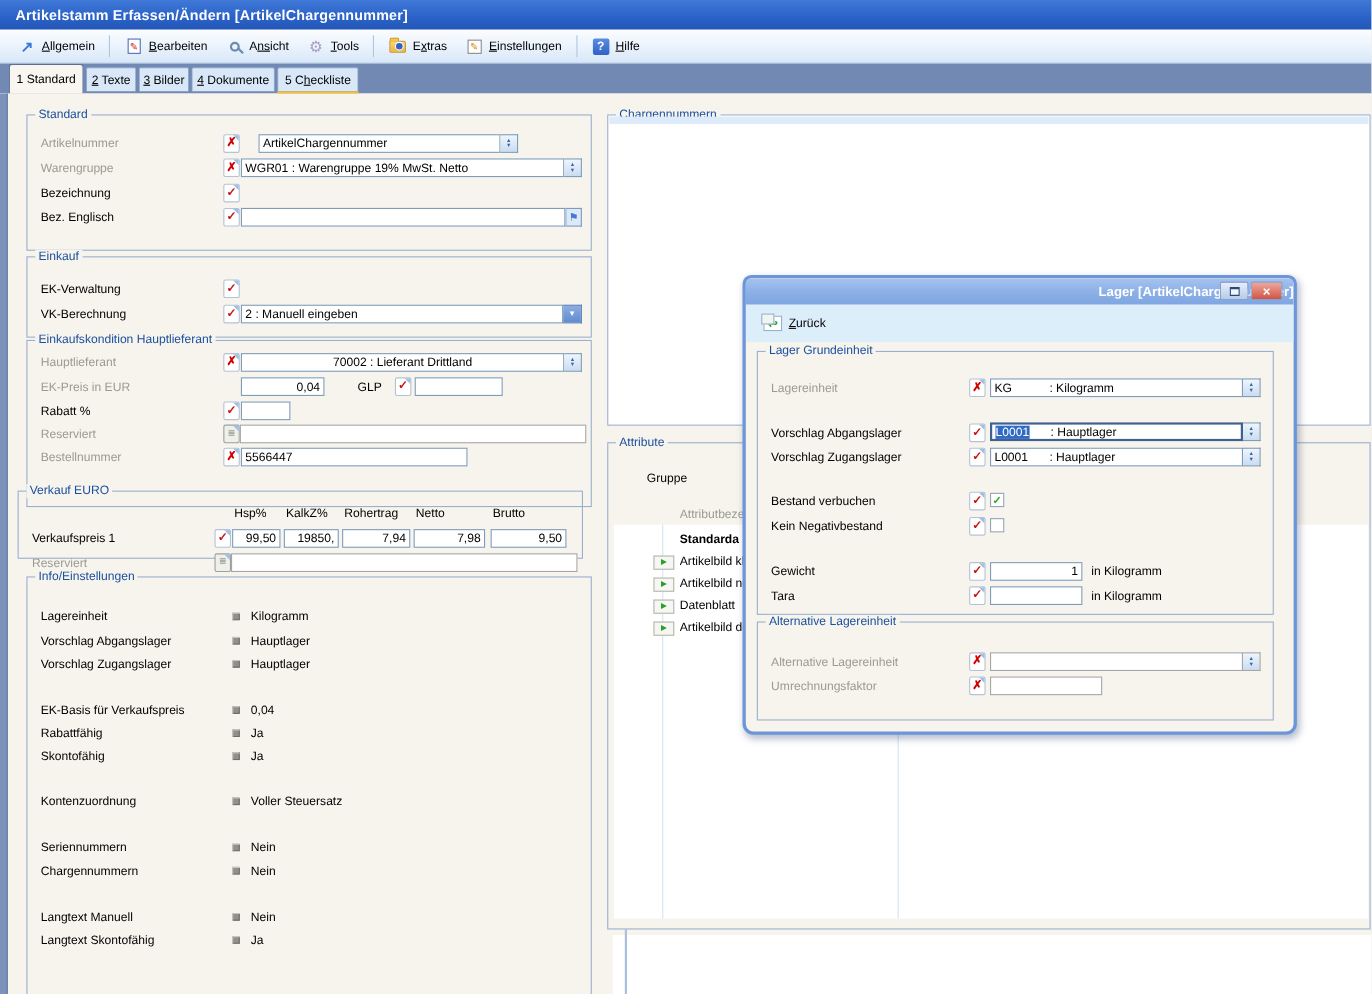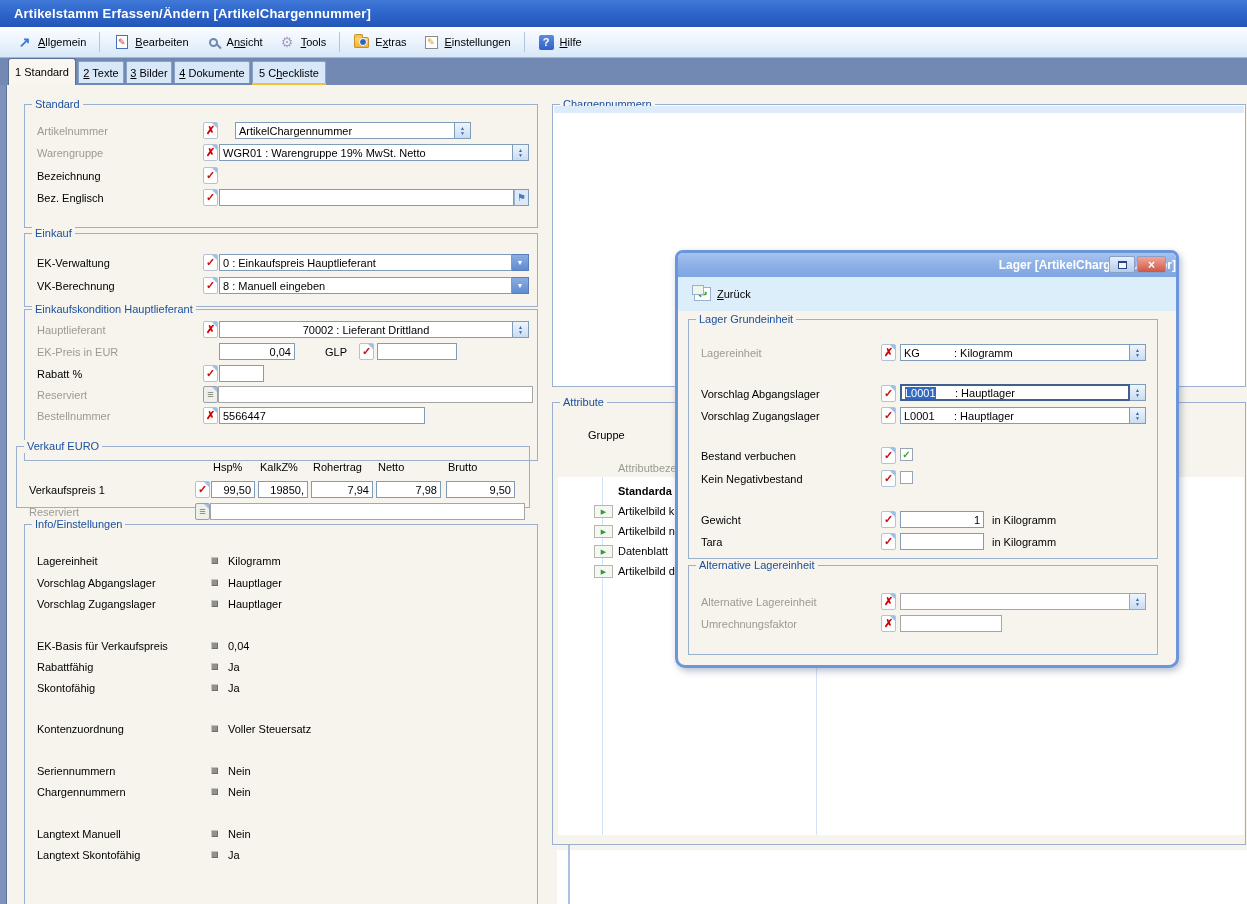--- a/index.html
+++ b/index.html
@@ -236,28 +236,24 @@
       <div class="grp" style="left:194px;top:84px;width:310px;">
         <span class="tbx"></span>
         <span class="flagbtn">⚑</span>
       </div>
     </div>
 
     <div class="fs" style="left:24px;top:148px;width:514px;height:74px;">
       <span class="lg">Einkauf</span>
       <span class="lb" style="left:12px;top:22px;">EK-Verwaltung</span>
       <span class="ind chk" style="left:178px;top:20px;"></span>
-      <div class="grp" style="left:194px;top:20px;width:310px;">
-        <span class="tbx">0 : Einkaufspreis Hauptlieferant</span>
-        <span class="combo">▼</span>
-      </div>
       <span class="lb" style="left:12px;top:45px;">VK-Berechnung</span>
       <span class="ind chk" style="left:178px;top:43px;"></span>
       <div class="grp" style="left:194px;top:43px;width:310px;">
-        <span class="tbx">8 : Manuell eingeben</span>
+        <span class="tbx">2 : Manuell eingeben</span>
         <span class="combo">▼</span>
       </div>
     </div>
 
     <div class="fs" style="left:24px;top:224px;width:514px;height:152px;">
       <span class="lg">Einkaufskondition Hauptlieferant</span>
       <span class="lb g" style="left:12px;top:13px;">Hauptlieferant</span>
       <span class="ind x" style="left:178px;top:11px;"></span>
       <div class="grp" style="left:194px;top:11px;width:310px;">
         <span class="tbx center">70002 : Lieferant Drittland</span>

